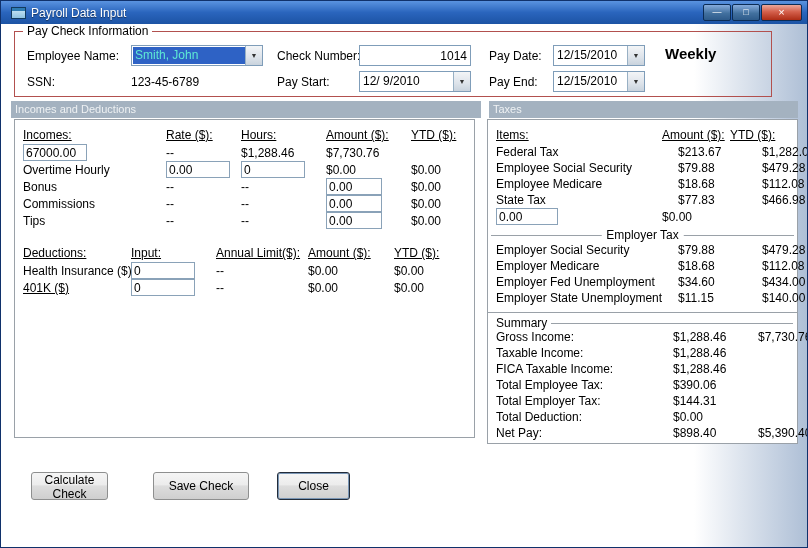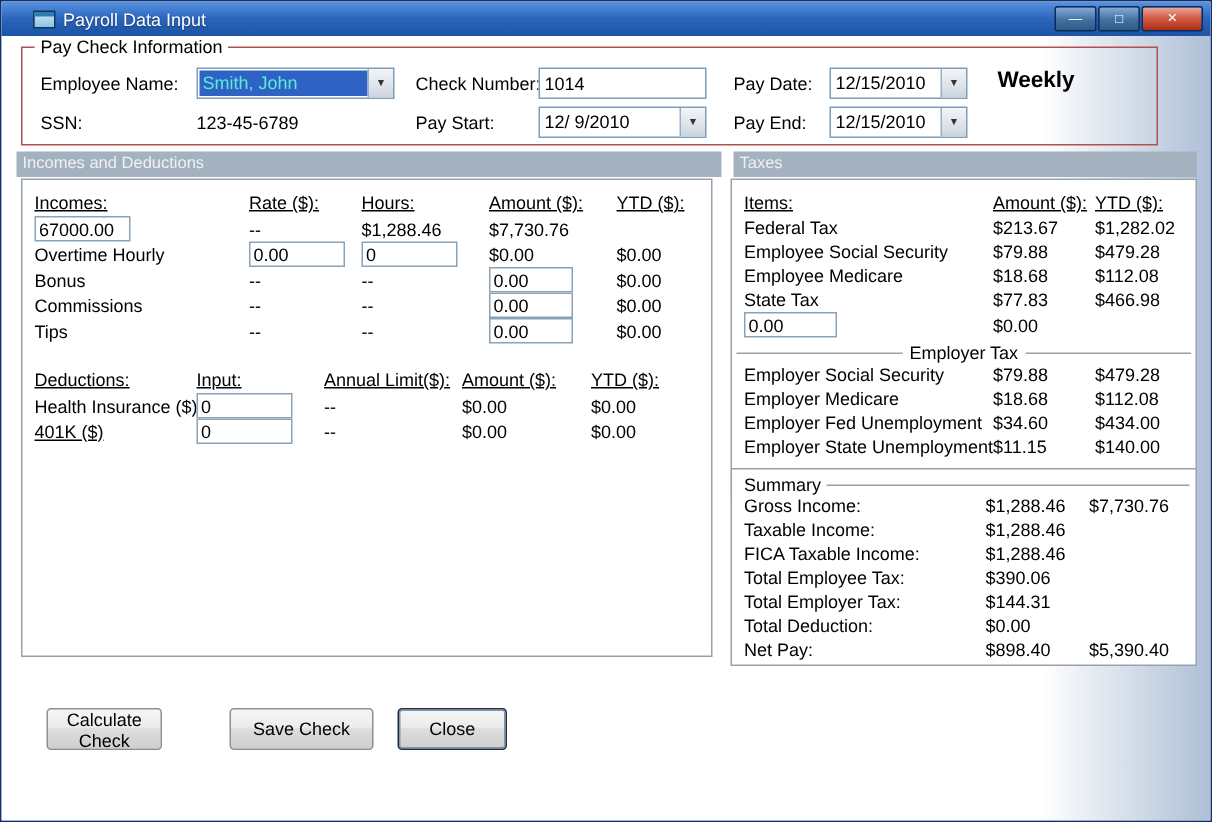--- a/index.html
+++ b/index.html
@@ -2,21 +2,21 @@
 <html><head>
 <meta charset="utf-8">
 <style>
   * { margin:0; padding:0; box-sizing:border-box; }
   body { font-family:"Liberation Sans", sans-serif; background:#c9d3e0; }
   .window { position:relative; width:808px; height:548px; background:#fff; border:1px solid #10316b; overflow:hidden; }
 
   
   .titlebar { position:absolute; top:0; left:0; right:0; height:23px;
     background:linear-gradient(180deg,#5a93e0 0%,#2a65bd 50%,#1c53a4 100%);
-    display:flex; align-items:center; padding-left:21px; }
+    display:flex; align-items:center; padding-left:10px; }
   .app-icon { width:15px; height:12px; border:1px solid #123a5e; flex:0 0 auto;
     background:linear-gradient(180deg,#cfe9f7 0%,#8fc3e2 100%);
     box-shadow:inset 0 3px 0 #2f7cb3; margin-right:5px; }
   .title-text { color:#fff; font-size:12px; text-shadow:0 1px 1px rgba(0,0,0,.5); white-space:nowrap; }
   .win-controls { position:absolute; top:3px; right:5px; display:flex; }
   .win-btn { width:28px; height:17px; margin-left:1px; border:1px solid #0b2c55; border-radius:2px;
     background:linear-gradient(180deg,#86abdd 0%,#42719f 55%,#2d5a8a 100%);
     color:#fff; font-size:9px; line-height:15px; text-align:center; cursor:default; }
   .win-btn.close { width:41px; font-size:11px;
     background:linear-gradient(180deg,#eba79b 0%,#d4604c 45%,#ad2c15 100%); }
@@ -31,31 +31,31 @@
   .lbl { position:absolute; font-size:12px; white-space:nowrap; }
   .weekly { position:absolute; left:650px; top:13px; font-size:15px; font-weight:bold; }
 
   
   .combo { position:absolute; height:21px; background:#fff; border:1px solid #7f9db9; display:flex; align-items:stretch; }
   .combo-text { flex:1; font-size:12px; line-height:19px; padding:0 3px; overflow:hidden; white-space:nowrap; }
   .combo.sel .combo-text { margin:1px 0 1px 1px; background:#2e62c5; color:#5eead4; line-height:17px; padding:0 2px; }
   .combo-arrow { flex:0 0 17px; border-left:1px solid #98b0c4;
     background:linear-gradient(180deg,#f3f5f7 0%,#dde3ea 60%,#c9d3dd 100%);
     font-size:7px; color:#333; text-align:center; line-height:19px; }
-  .tbox { position:absolute; height:21px; border:1px solid #7f9db9; font-family:inherit; font-size:12px; padding:0 3px; background:#fff; }
+  .tbox { position:absolute; height:21px; border:1px solid #7f9db9; font-family:inherit; font-size:12px; padding:0 3px; background:#fff;text-align:right; }
 
   
   .sect { position:absolute; top:77px; height:17px; background:#a4b2c0; color:#eef1f3;
     font-size:11px; line-height:17px; padding-left:4px; white-space:nowrap; }
 
   
   .panel { position:absolute; background:#fff; border:1px solid #9aa1a8; }
   .tbl { position:absolute; left:0; right:0; }
   .trow { display:grid; align-items:center; height:17px; padding-left:8px; font-size:12px; white-space:nowrap; }
-  .trow.h16 { height:16px; }
+  .trow.h16 { height:16px;gap:16px; }
   .trow.head { height:18px; }
   .trow.head > span { text-decoration:underline; }
   .g-inc { grid-template-columns:143px 75px 85px 85px 1fr; }
   .g-ded { grid-template-columns:108px 85px 92px 86px 1fr; }
   .g-tax { grid-template-columns:166px 68px 1fr; }
   .g-sum { grid-template-columns:161px 69px 1fr; }
   .ci { height:17px; border:1px solid #8aa2b8; font-family:inherit; font-size:12px; padding:0 2px; background:#fff; }
   .w64 { width:64px; } .w56 { width:56px; } .w62 { width:62px; }
   .u { text-decoration:underline; }
 
@@ -64,21 +64,21 @@
   .sep:before { content:""; position:absolute; left:3px; right:3px; top:7px; border-top:1px solid #9aa1a8; }
   .sep span { position:absolute; left:50%; transform:translateX(-50%); top:0; background:#fff; padding:0 5px; font-size:12px; }
   .sumhead { position:relative; height:14px; }
   .sumhead:before { content:""; position:absolute; left:58px; right:4px; top:8px; border-top:1px solid #9aa1a8; }
   .sumhead span { position:absolute; left:8px; top:1px; background:#fff; padding-right:4px; font-size:12px; }
 
   
   .btn { position:absolute; height:28px; font-family:inherit; font-size:12px; color:#000;
     background:linear-gradient(180deg,#f5f5f5 0%,#ececec 45%,#dddddd 50%,#cfcfcf 100%);
     border:1px solid #8e8f8f; border-radius:3px; cursor:default; }
-  .btn.default { border-color:#222c3a; box-shadow:0 0 0 1px #7a96b5 inset; }
+  .btn.default { border-color:#222c3a; box-shadow:0 0 0 1px #7a96b5 inset;margin-left:12px; }
 </style>
 </head>
 <body>
 
 <div class="window">
 
   <div class="titlebar">
     <span class="app-icon"></span>
     <span class="title-text">Payroll Data Input</span>
     <div class="win-controls">

